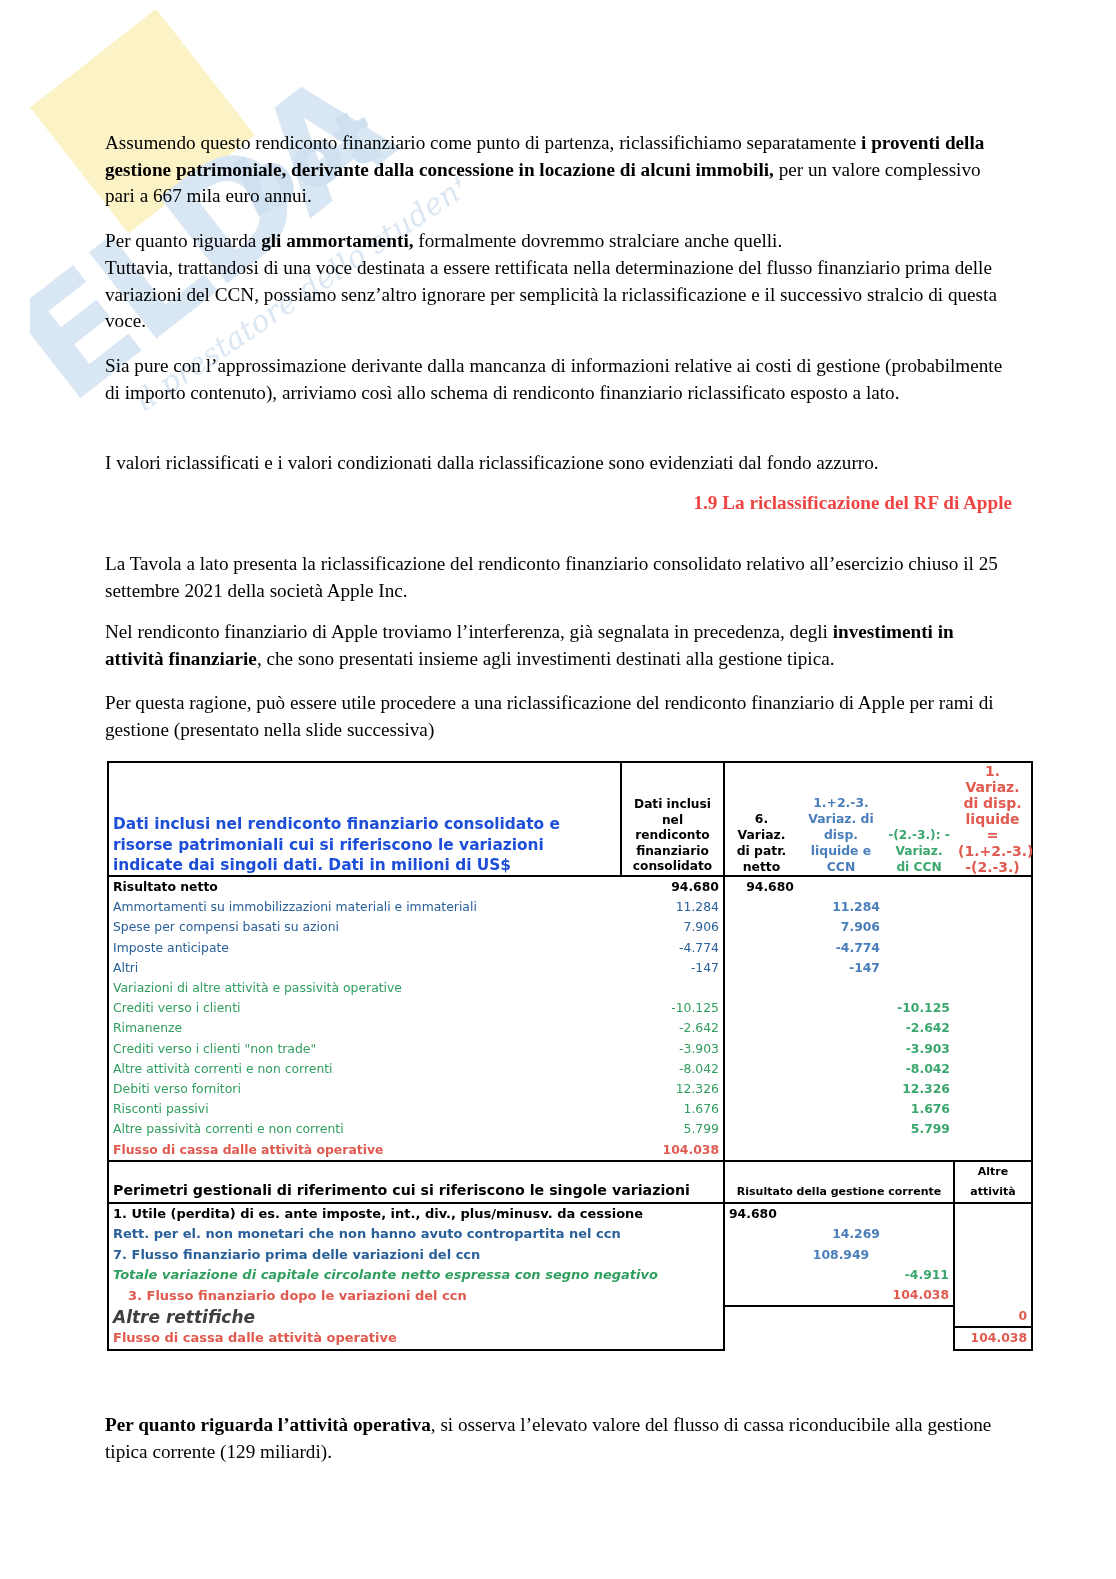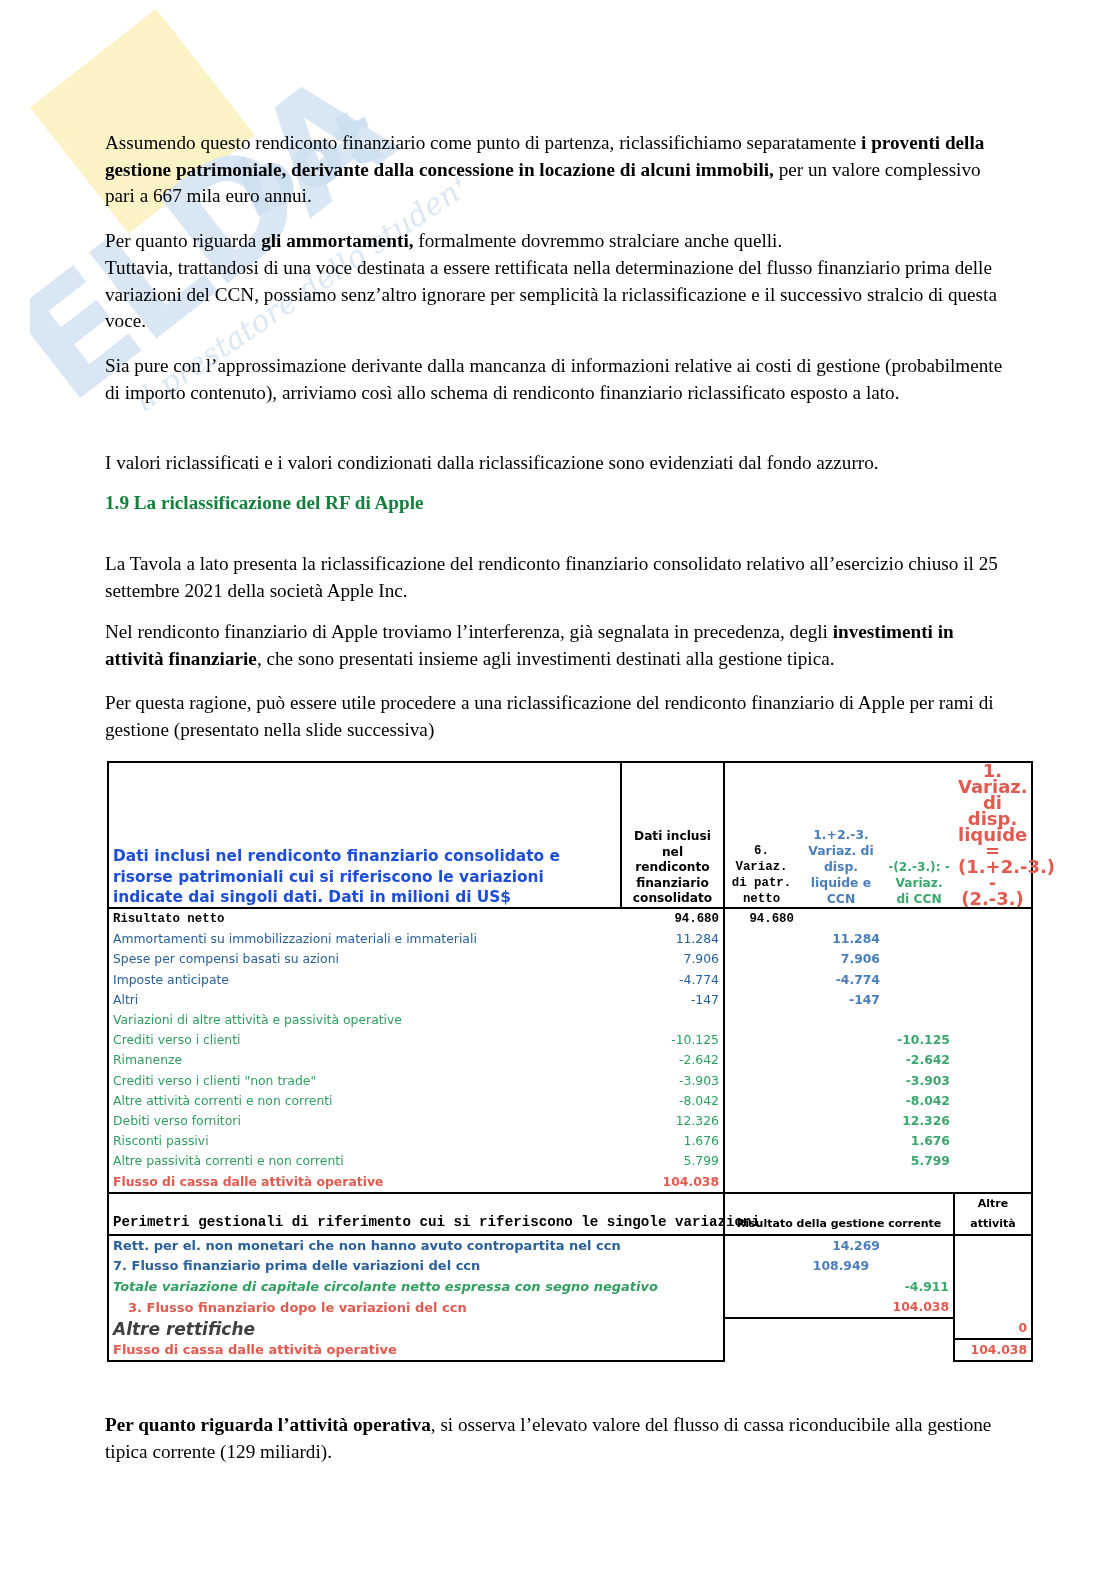--- a/index.html
+++ b/index.html
@@ -43,24 +43,24 @@
     line-height: 26.6px;
     color: #000000;
     text-align: left;
   }
   .para b { font-weight: bold; }
 
   .heading {
     position: absolute;
     left: 105px;
     width: 907px;
-    text-align: left;
+    text-align: right;
     font-size: 19.2px;
     font-weight: bold;
-    color: #15803d;
+    color: #ef4444;
   }
 
   
   #tbl-wrap {
     position: absolute;
     left: 107px;
     top: 761px;
     width: 884px;
     font-family: "DejaVu Sans", sans-serif;
   }
@@ -108,21 +108,21 @@
     font-weight: bold;
     font-size: 12.6px;
     line-height: 16.4px;
     text-align: center;
     vertical-align: middle;
     white-space: normal !important;
     padding: 2px 2px;
   }
 
   
-  .k-black { color: #000000; font-weight: bold; font-family: Liberation Mono, monospace; }
+  .k-black { color: #000000; font-weight: bold; }
   .k-blue  { color: #2a6099; }
   .k-blue2 { color: #4a7ebb; }
   .k-green { color: #2f9e5e; }
   .k-green2{ color: #3aa76d; }
   .k-redb  { color: #e05a4f; font-weight: bold; }
 
   .num { text-align: right; }
   .lbl { text-align: left; }
 </style>
 </head>
@@ -162,21 +162,21 @@
           <col class="c-ccn">
           <col class="c-var">
       </colgroup>
       <tbody id="tbody-main">
           <tr style="height: 108px;">
             <td class="hdr-main bd-l bd-t bd-b bd-r" style="height:108px;">Dati inclusi nel rendiconto finanziario consolidato e risorse patrimoniali cui si riferiscono le variazioni indicate dai singoli dati. Dati in milioni di US$</td>
             <td class="hdr-sub bd-t bd-b bd-r" style="font-size:12.2px;line-height:15.6px;">Dati inclusi nel rendiconto finanziario consolidato</td>
             <td class="hdr-sub bd-t bd-b k-black" style="font-size:12.4px;line-height:16px;">6. Variaz. di patr. netto</td>
             <td class="hdr-sub bd-t bd-b k-blue2" style="font-size:12.4px;line-height:16px;font-weight:bold;">1.+2.-3. Variaz. di disp. liquide e CCN</td>
             <td class="hdr-sub bd-t bd-b k-green2" style="font-size:12.2px;line-height:16px;font-weight:bold;">-(2.-3.): -Variaz. di CCN</td>
-            <td class="hdr-sub bd-t bd-b bd-r" style="font-size:18px;line-height:16px;font-weight:bold;color:#e05a4f;">1. Variaz. di disp. liquide = (1.+2.-3.) -(2.-3.)</td>
+            <td class="hdr-sub bd-t bd-b bd-r" style="font-size:14px;line-height:16px;font-weight:bold;color:#e05a4f;">1. Variaz. di disp. liquide = (1.+2.-3.) -(2.-3.)</td>
           </tr>
           <tr>
             <td class="lbl bd-l k-black">Risultato netto</td>
             <td class="num bd-r k-black">94.680</td>
             <td class="num k-black" style="color:#000;font-weight:bold;">94.680</td>
             <td class="num "></td>
             <td class="num "></td>
             <td class="num bd-r "></td>
           </tr>
           <tr>
@@ -282,20 +282,27 @@
             <td class="num  bd-b"></td>
             <td class="num  bd-b"></td>
             <td class="num bd-r  bd-b"></td>
           </tr>
           <tr>
             <td class="lbl bd-l bd-t bd-b k-black" colspan="2" style="font-size:14.2px;font-weight:bold;height:23px;line-height:23px;">Perimetri gestionali di riferimento cui si riferiscono le singole variazioni</td>
             <td class="hdr-sub bd-t bd-b bd-l" colspan="3" style="font-size:11px;font-weight:bold;height:23px;text-align:center;">Risultato della gestione corrente</td>
             <td class="hdr-sub bd-t bd-b bd-l bd-r" style="font-size:11px;font-weight:bold;height:23px;">Altre attività</td>
           </tr>
           <tr>
+            <td class="lbl bd-l" colspan="2" style="color:#000;font-weight:bold;font-size:13px;">1. Utile (perdita) di es. ante imposte, int., div., plus/minusv. da cessione</td>
+            <td class="lbl bd-l" style="color:#000;font-weight:bold;">94.680</td>
+            <td class="num" style="color:#000;font-weight:bold;"></td>
+            <td class="num bd-r" style="color:#000;font-weight:bold;"></td>
+            <td class="num bd-l bd-r" style="color:#000;font-weight:bold;"></td>
+          </tr>
+          <tr>
             <td class="lbl bd-l" colspan="2" style="color:#2a6099;font-weight:bold;font-size:13px;">Rett. per el. non monetari che non hanno avuto contropartita nel ccn</td>
             <td class="num bd-l" style="color:#4a7ebb;font-weight:bold;"></td>
             <td class="num" style="color:#4a7ebb;font-weight:bold;">14.269</td>
             <td class="num bd-r" style="color:#4a7ebb;font-weight:bold;"></td>
             <td class="num bd-l bd-r" style="color:#4a7ebb;font-weight:bold;"></td>
           </tr>
           <tr>
             <td class="lbl bd-l" colspan="2" style="color:#2a6099;font-weight:bold;font-size:13px;">7. Flusso finanziario prima delle variazioni del ccn</td>
             <td class="num bd-l" style="color:#4a7ebb;font-weight:bold;"></td>
             <td class="num" style="color:#4a7ebb;font-weight:bold;text-align:center;">108.949</td>

